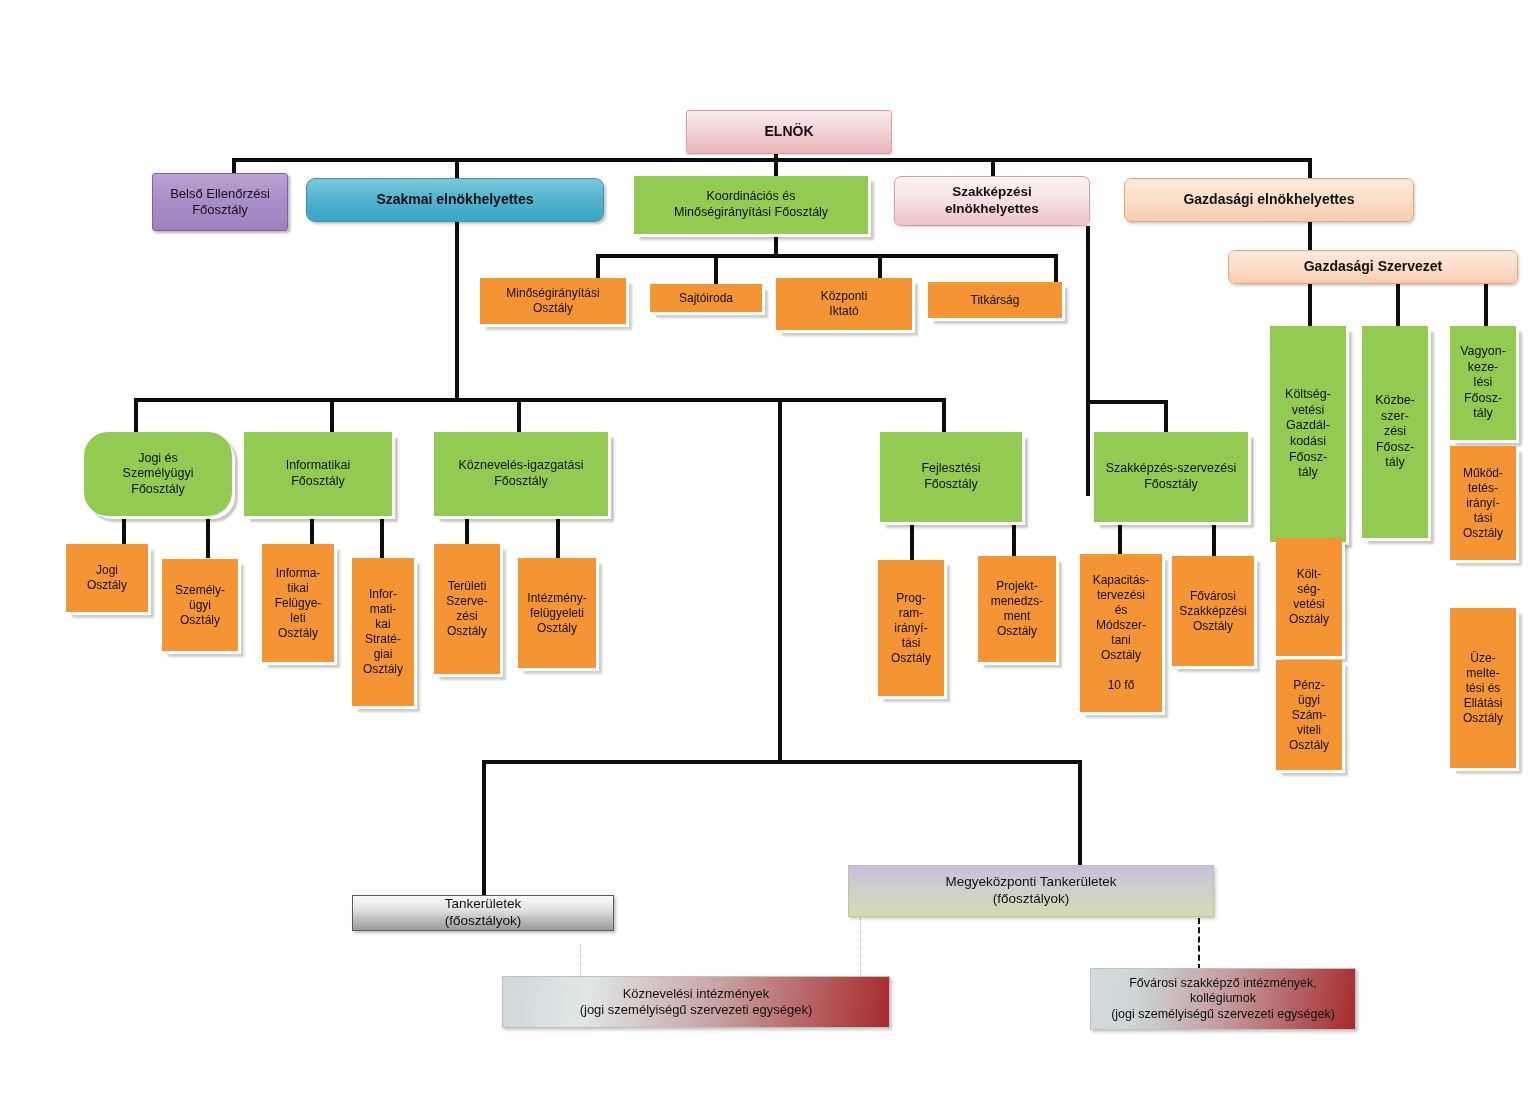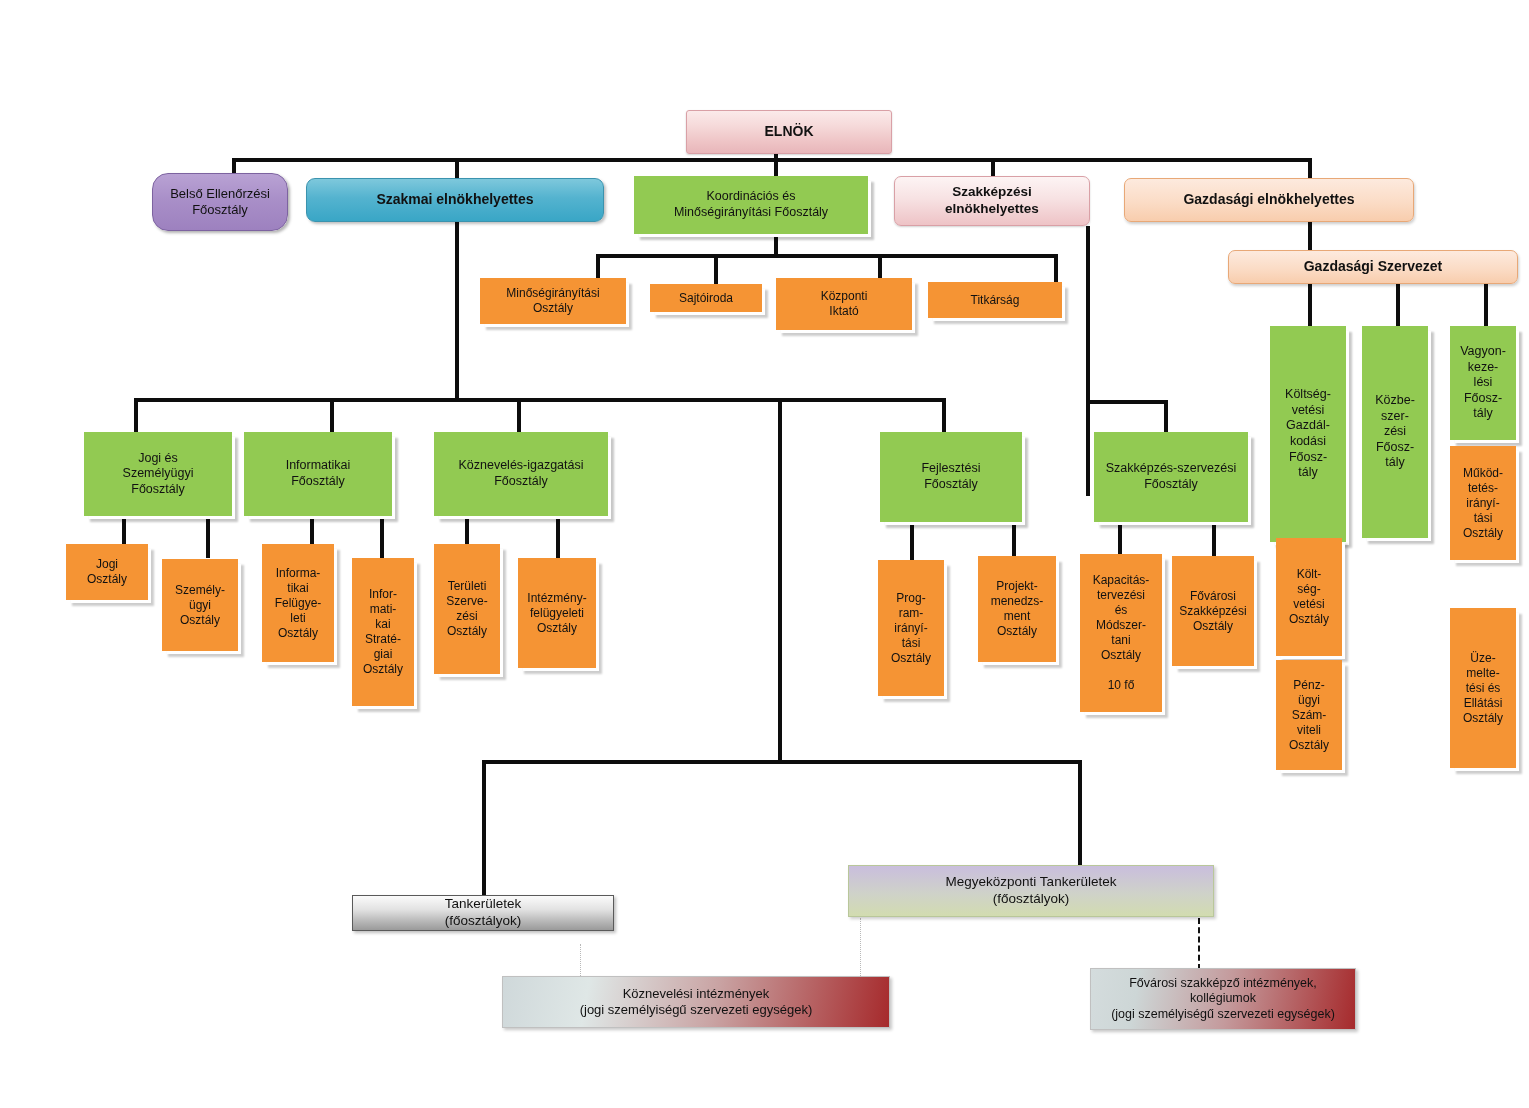--- a/index.html
+++ b/index.html
@@ -128,21 +128,21 @@
   <div class="ln" style="left:1078px;top:760px;width:4px;height:105px;"></div>
 
   <div class="dotted" style="left:580px;top:944px;height:34px;"></div>
   <div class="dotted" style="left:860px;top:918px;height:60px;"></div>
   <div class="dashed" style="left:1198px;top:918px;height:52px;"></div>
 
   <div class="node pink" style="left:686px;top:110px;width:206px;height:44px;">
     <span class="tx">ELNÖK</span>
   </div>
 
-  <div class="node purple" style="left:152px;top:173px;width:136px;height:58px;border-radius:16px;">
+  <div class="node purple" style="left:152px;top:173px;width:136px;height:58px;">
     <span class="tx" style="white-space: pre-line;">Belső  Ellenőrzési
 Főosztály</span>
   </div>
 
   <div class="node teal" style="left:306px;top:178px;width:298px;height:44px;">
     <span class="tx">Szakmai elnökhelyettes</span>
   </div>
 
   <div class="node green" style="left:634px;top:176px;width:234px;height:58px;">
     <span class="tx" style="white-space: pre-line;">Koordinációs és
@@ -170,21 +170,21 @@
     <span class="tx">Sajtóiroda</span>
   </div>
   <div class="node orange" style="left:776px;top:278px;width:136px;height:52px;">
     <span class="tx" style="white-space: pre-line;">Központi
 Iktató</span>
   </div>
   <div class="node orange" style="left:928px;top:282px;width:134px;height:36px;">
     <span class="tx">Titkárság</span>
   </div>
 
-  <div class="node green" style="left:84px;top:432px;width:148px;height:84px;">
+  <div class="node green" style="left:84px;top:432px;width:148px;height:84px;border-radius:24px;">
     <span class="tx" style="white-space: pre-line;">Jogi  és
 Személyügyi
 Főosztály</span>
   </div>
   <div class="node green" style="left:244px;top:432px;width:148px;height:84px;">
     <span class="tx" style="white-space: pre-line;">Informatikai
 Főosztály</span>
   </div>
   <div class="node green" style="left:434px;top:432px;width:174px;height:84px;">
     <span class="tx" style="white-space: pre-line;">Köznevelés-igazgatási
@@ -192,21 +192,21 @@
   </div>
   <div class="node green" style="left:880px;top:432px;width:142px;height:90px;">
     <span class="tx" style="white-space: pre-line;">Fejlesztési
 Főosztály</span>
   </div>
   <div class="node green" style="left:1094px;top:432px;width:154px;height:90px;">
     <span class="tx" style="white-space: pre-line;">Szakképzés-szervezési
 Főosztály</span>
   </div>
 
-  <div class="node orange" style="left:66px;top:544px;width:82px;height:56px;">
+  <div class="node orange" style="left:66px;top:544px;width:82px;height:68px;">
     <span class="tx" style="white-space: pre-line;">Jogi
 Osztály</span>
   </div>
   <div class="node orange" style="left:162px;top:559px;width:76px;height:92px;">
     <span class="tx" style="white-space: pre-line;">Személy-
 ügyi
 Osztály</span>
   </div>
   <div class="node orange" style="left:262px;top:544px;width:72px;height:118px;">
     <span class="tx" style="white-space: pre-line;">Informa-

